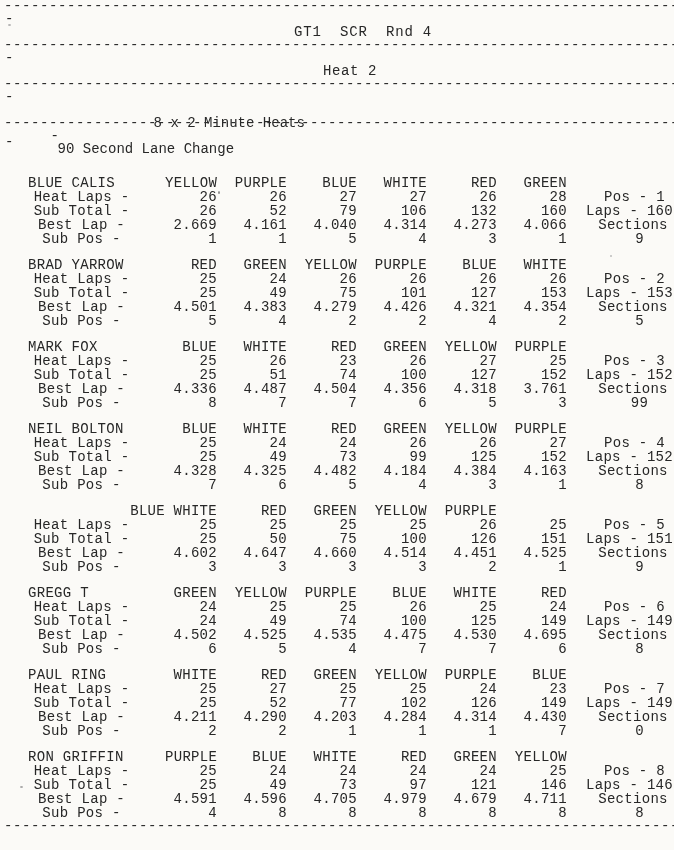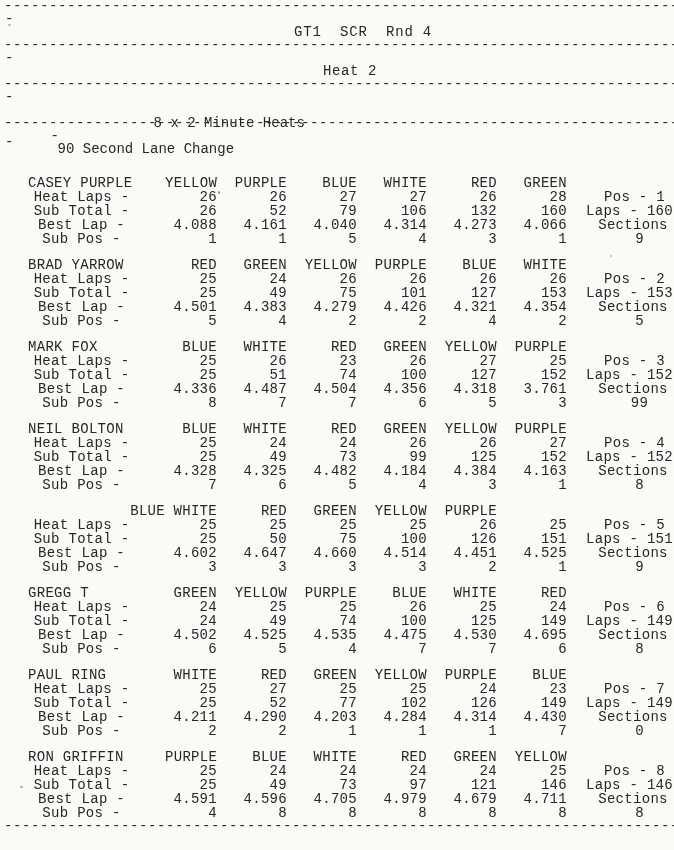--- a/index.html
+++ b/index.html
@@ -102,21 +102,21 @@
   </div>
 
 
   <div class="divider">----------------------------------------------------------------------------------------------------</div>
   <div class="hline leftdash dash4">-</div>
 
   <div id="drivers">
   <div class="block">
 
     <div class="drow">
-      <div class="c name">CASEY PURPLE</div>
+      <div class="c name">BLUE CALIS</div>
       <div class="c">YELLOW</div>
       <div class="c">PURPLE</div>
       <div class="c">BLUE</div>
       <div class="c">WHITE</div>
       <div class="c">RED</div>
       <div class="c">GREEN</div>
       <div class="c"></div>
       <div class="c info"></div>
     </div>
 
@@ -139,21 +139,21 @@
       <div class="c">79</div>
       <div class="c">106</div>
       <div class="c">132</div>
       <div class="c">160</div>
       <div class="c"></div>
       <div class="c info laps-row"><span>Laps -</span> <span>160</span></div>
     </div>
 
     <div class="drow">
       <div class="c label">Best Lap -</div>
-      <div class="c">4.088</div>
+      <div class="c">2.669</div>
       <div class="c">4.161</div>
       <div class="c">4.040</div>
       <div class="c">4.314</div>
       <div class="c">4.273</div>
       <div class="c">4.066</div>
       <div class="c"></div>
       <div class="c info sections-row">Sections</div>
     </div>
 
     <div class="drow">

